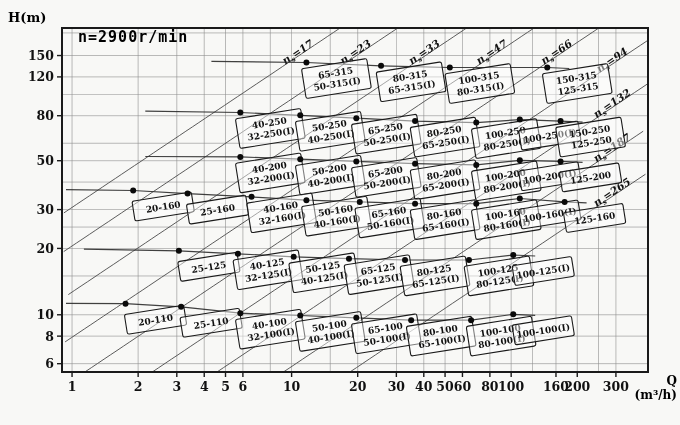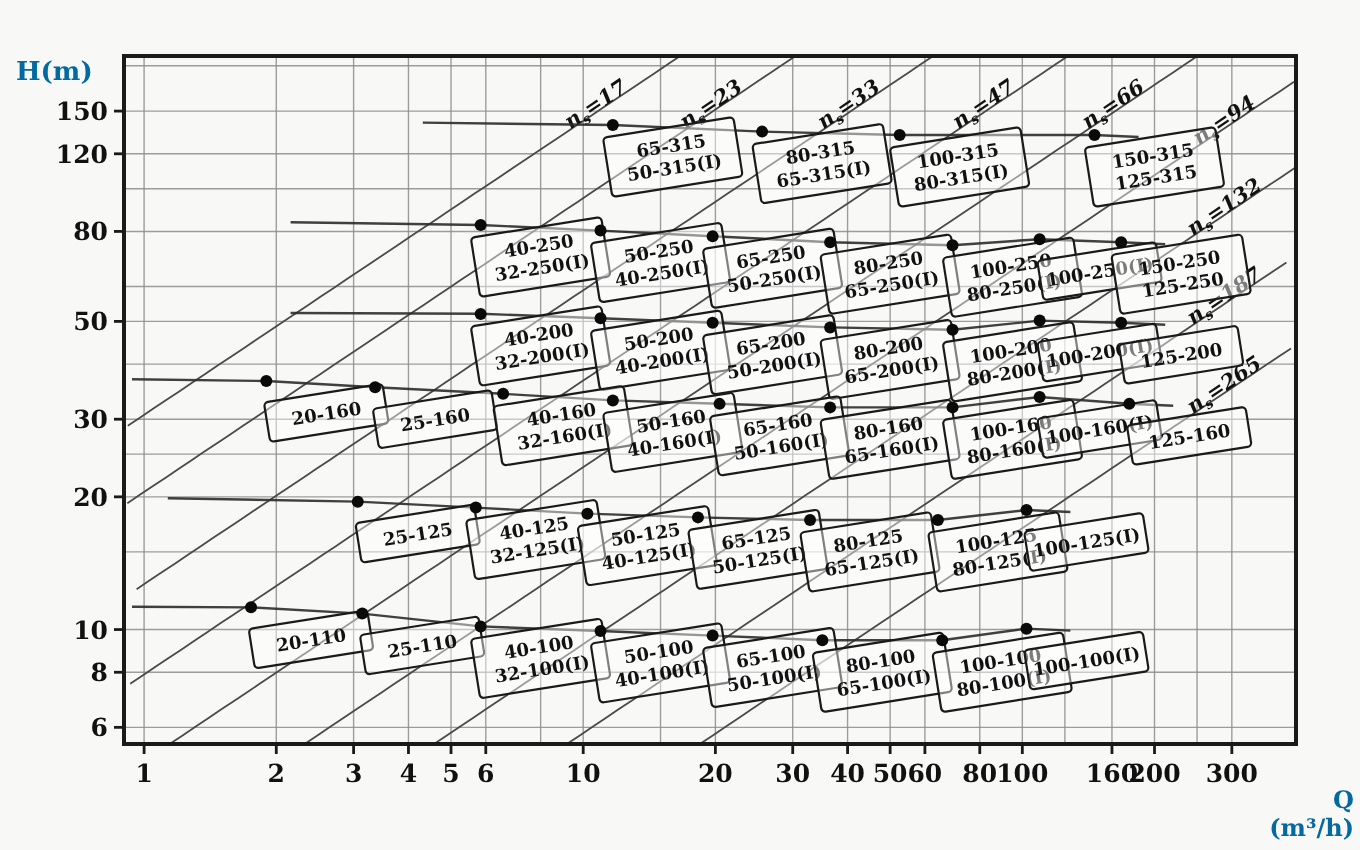--- a/index.html
+++ b/index.html
@@ -1,19 +1,19 @@
 <!DOCTYPE html>
 <html><head>
 <meta charset="utf-8">
 <style>
   html,body{margin:0;padding:0;background:#e9e9e7;}
   .stage{position:relative;width:680px;height:425px;background:#f8f8f6;overflow:hidden;
          font-family:"DejaVu Serif", serif;}
   .stage svg{position:absolute;left:0;top:0;}
-  .overlay{position:absolute;z-index:5;pointer-events:none;color:#0369a1;margin-top:19px;}
+  .overlay{position:absolute;z-index:5;pointer-events:none;color:#000000;}
   .title{left:78px;top:28px;font:bold 15px "DejaVu Sans Mono", monospace;letter-spacing:1px;}
   .ylab{left:8px;top:10px;font:bold 13px "DejaVu Serif", serif;}
   .xlab{right:3px;top:374px;width:70px;text-align:right;font:bold 12px "DejaVu Serif", serif;line-height:14px;}
 </style>
 </head>
 <body>
 
 <div class="stage">
   <svg id="chart" width="680" height="425">
       <line x1="72.04639241078488" y1="28" x2="72.04639241078488" y2="372" stroke="#8d8d8d" stroke-width="0.7" opacity="0.85"></line>
@@ -279,18 +279,19 @@
       <text x="54" y="214.10475699362192" font-size="12.5" font-weight="bold" fill="#111111" font-family="&quot;DejaVu Serif&quot;, serif" text-anchor="end">30</text>
       <line x1="57" y1="160.70518078905286" x2="62" y2="160.70518078905286" stroke="#1a1a1a" stroke-width="1.4"></line>
       <text x="54" y="165.20518078905286" font-size="12.5" font-weight="bold" fill="#111111" font-family="&quot;DejaVu Serif&quot;, serif" text-anchor="end">50</text>
       <line x1="57" y1="115.71335341107783" x2="62" y2="115.71335341107783" stroke="#1a1a1a" stroke-width="1.4"></line>
       <text x="54" y="120.21335341107783" font-size="12.5" font-weight="bold" fill="#111111" font-family="&quot;DejaVu Serif&quot;, serif" text-anchor="end">80</text>
       <line x1="57" y1="76.89957620456914" x2="62" y2="76.89957620456914" stroke="#1a1a1a" stroke-width="1.4"></line>
       <text x="54" y="81.39957620456914" font-size="12.5" font-weight="bold" fill="#111111" font-family="&quot;DejaVu Serif&quot;, serif" text-anchor="end">120</text>
       <line x1="57" y1="55.538813188017684" x2="62" y2="55.538813188017684" stroke="#1a1a1a" stroke-width="1.4"></line>
       <text x="54" y="60.038813188017684" font-size="12.5" font-weight="bold" fill="#111111" font-family="&quot;DejaVu Serif&quot;, serif" text-anchor="end">150</text>
     </svg>
+  <div class="overlay title">n=2900r/min</div>
   <div class="overlay ylab">H(m)</div>
   <div class="overlay xlab">
     <span>Q</span><br>
     <span>(m³/h)</span>
   </div>
 </div>
 
 </body></html>

